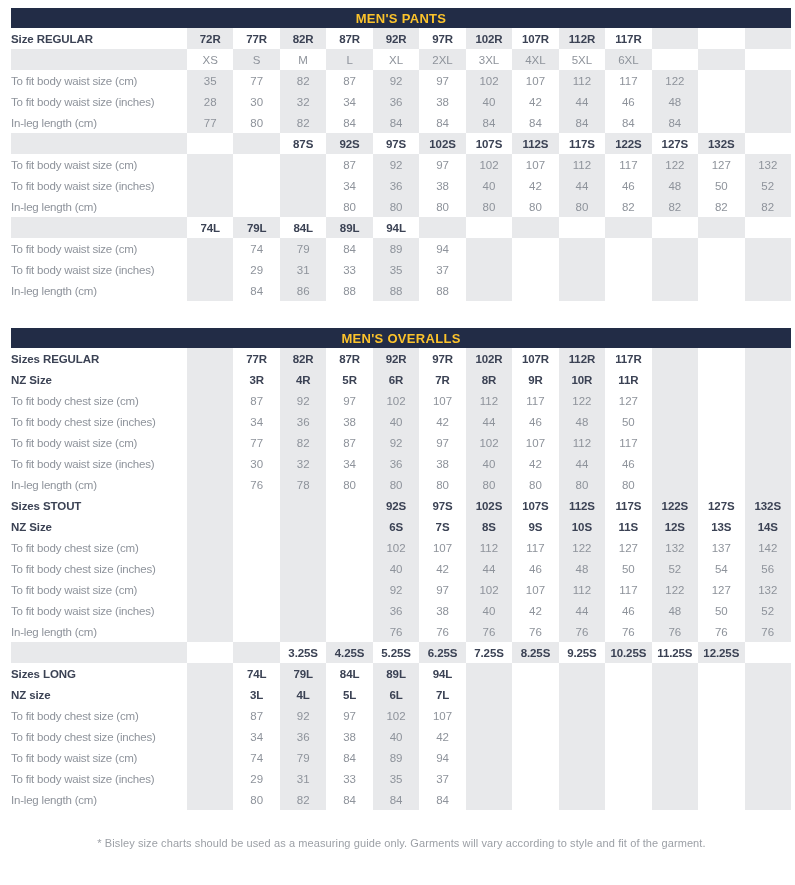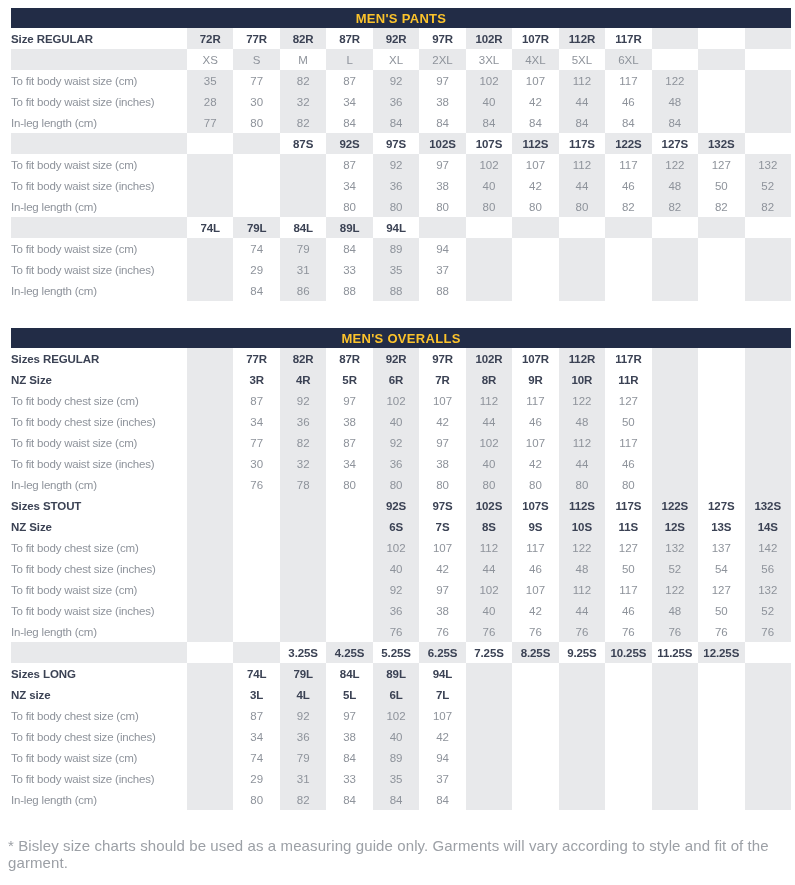--- a/index.html
+++ b/index.html
@@ -55,23 +55,24 @@
   }
   .cell.val.stripe { background: #e8e9eb; }
   .row.bold .cell {
     color: #3b4254;
     font-weight: bold;
     letter-spacing: -0.1px;
   }
   .footnote {
     margin-top: 11px;
     margin-left: -3px;
-    font-size: 15px;
+    font-size: 11px;
     color: #9ca0a6;
     letter-spacing: 0.1px;
+    text-align: center;
   }
 </style>
 </head>
 <body>
 
 <div class="page">
 
   <div class="size-table">
     <div class="table-header">
       <span class="table-title">MEN'S PANTS</span>

